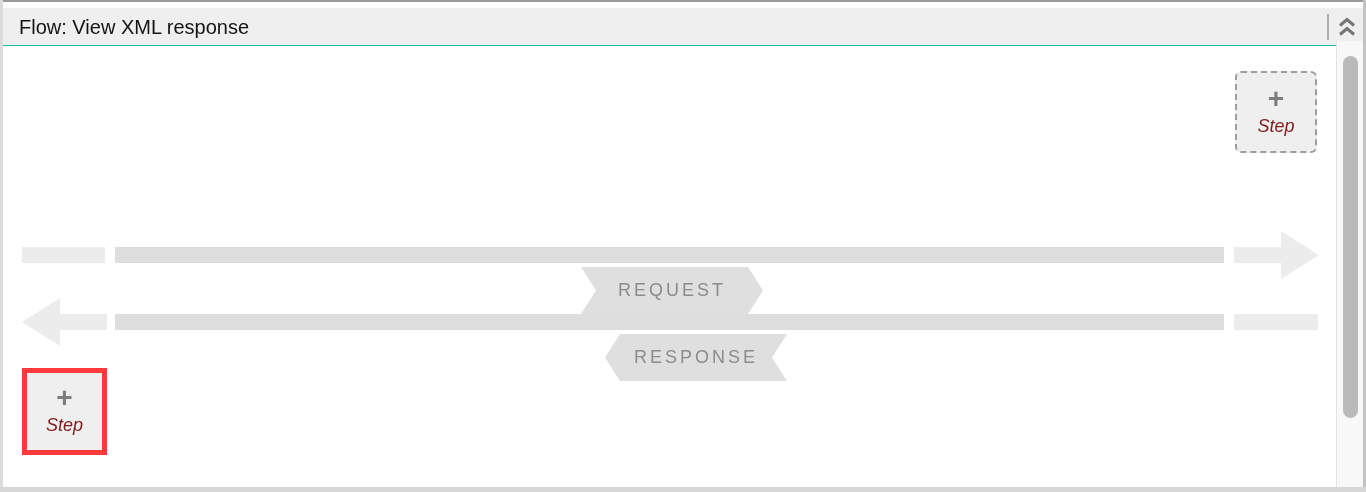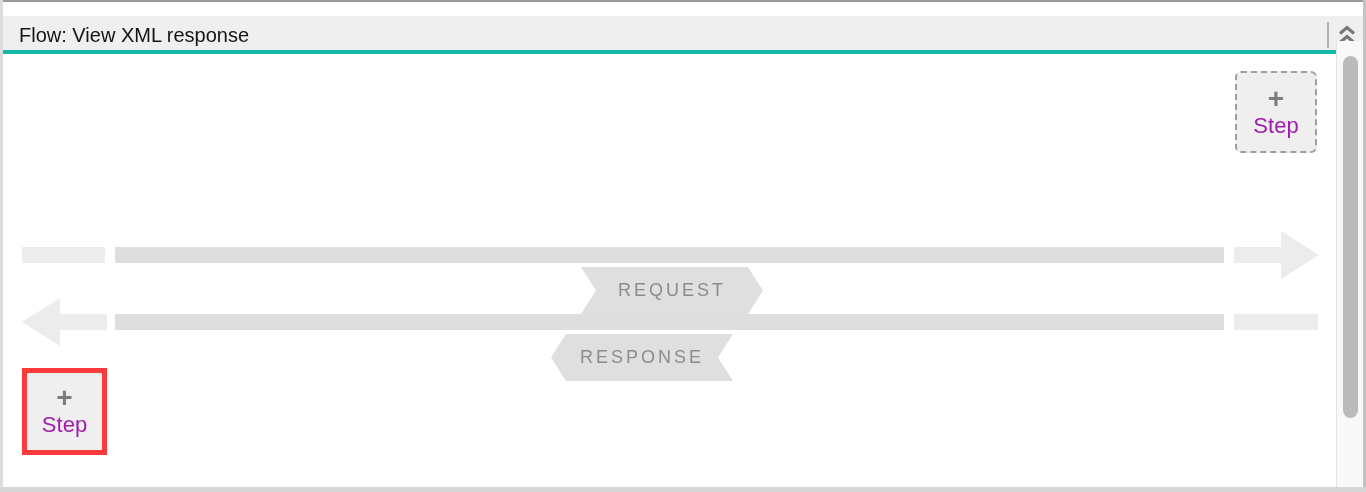--- a/index.html
+++ b/index.html
@@ -8,22 +8,22 @@
     font-family:"Liberation Sans", sans-serif;overflow:hidden;
   }
   
   .b-top{position:absolute;left:0;top:0;width:1366px;height:2px;background:#9a9a9a;}
   .b-left{position:absolute;left:0;top:0;width:3px;height:492px;background:#dcdcdc;}
   .b-right{position:absolute;left:1363px;top:0;width:3px;height:492px;background:#c3c3c3;}
   .b-bottom{position:absolute;left:0;top:487px;width:1366px;height:5px;background:#d7d7d7;}
 
   
   .header{
-    position:absolute;left:3px;top:16px;width:1360px;height:38px;
-    background:#efefef;border-bottom:4px solid #14b8a6;box-sizing:border-box;
+    position:absolute;left:3px;top:8px;width:1360px;height:38px;
+    background:#efefef;border-bottom:1px solid #14b8a6;box-sizing:border-box;
   }
   .title{
     position:absolute;left:16px;top:0;line-height:38px;
     font-size:20px;color:#141414;white-space:nowrap;
   }
   .header-divider{position:absolute;left:1324px;top:6px;width:2px;height:26px;background:#b0b0b0;}
   .collapse-btn{
     position:absolute;left:1329px;top:4px;width:30px;height:30px;
     background:transparent;border:none;padding:0;margin:0;cursor:pointer;
     display:flex;align-items:center;justify-content:center;
@@ -66,37 +66,37 @@
   .badge{
     position:absolute;width:182px;height:47px;background:#dfdfdf;
     display:flex;align-items:center;justify-content:center;z-index:2;
     color:#8c8c8c;font-size:18px;letter-spacing:3px;margin-top:36px;
   }
   .badge-request{
     left:581px;top:231px;
     clip-path:polygon(0 0, calc(100% - 15px) 0, 100% 50%, calc(100% - 15px) 100%, 0 100%, 15px 50%);
   }
   .badge-response{
-    left:551px;top:298px;
+    left:605px;top:298px;
     clip-path:polygon(15px 0, 100% 0, calc(100% - 15px) 50%, 100% 100%, 15px 100%, 0 50%);
   }
 
   
   .step-btn{
     position:absolute;background:#efefef;border:none;padding:0;margin:0;cursor:pointer;
     display:flex;flex-direction:column;align-items:center;justify-content:center;gap:9px;
     font-family:"Liberation Sans", sans-serif;
   }
   .step-top{
     left:1235px;top:71px;width:82px;height:82px;box-sizing:border-box;
     border:2px dashed #9e9e9e;border-radius:6px;
   }
   .step-bottom{left:27px;top:373px;width:75px;height:77px;}
   .plus{font-size:28px;font-weight:bold;color:#7d7d7d;line-height:18px;}
-  .step-label{font-size:22px;color:#a21caf;line-height:18px;}
+  .step-label{font-size:18px;color:#7f1d1d;line-height:18px;font-style:italic;}
 
   
   .highlight{
     position:absolute;left:22px;top:368px;width:85px;height:87px;
     border:5px solid #fb3b3b;box-sizing:border-box;z-index:3;pointer-events:none;
   }
 </style>
 </head>
 <body>
 

